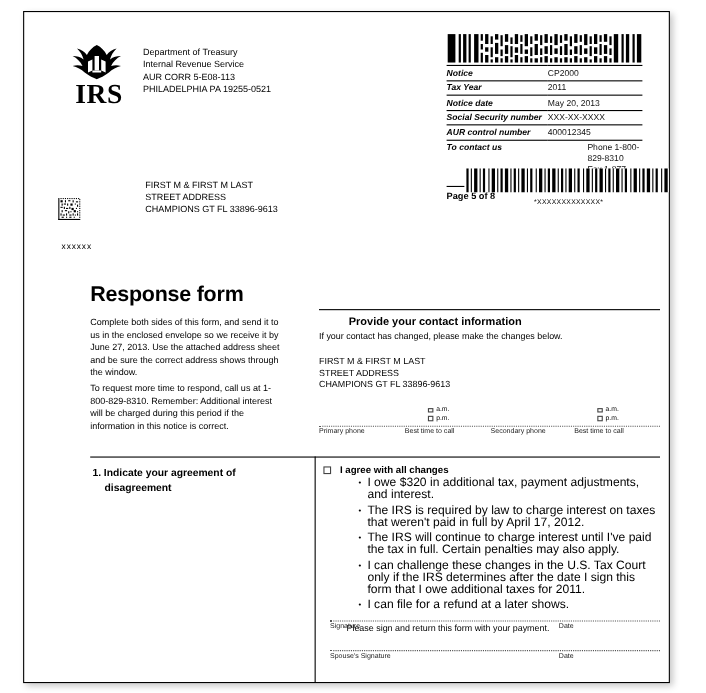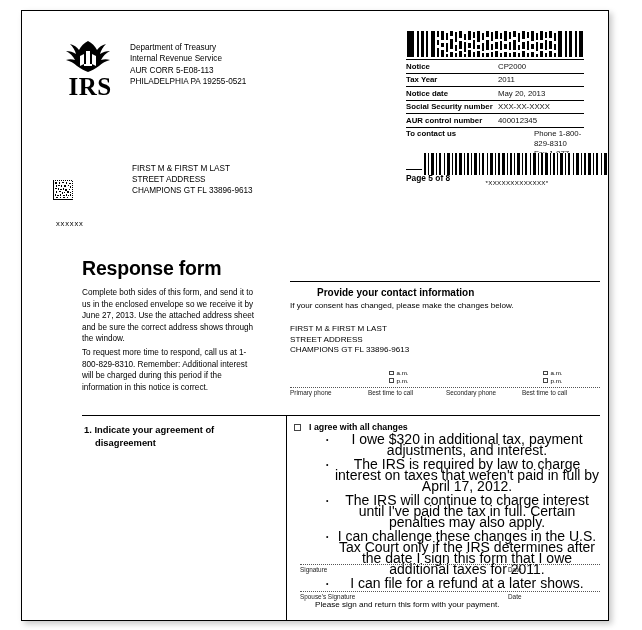--- a/index.html
+++ b/index.html
@@ -71,21 +71,21 @@
     table-layout: fixed;
   }
   table.notice td {
     border-top: 1px solid #000;
     padding: 1.5px 0 1.5px 0;
     vertical-align: top;
     font-size: 7.8px;
     line-height: 9.6px;
   }
   table.notice tr:last-child td { border-bottom: 1px solid #000; }
-  td.nt-label { font-weight: 700; width: 92px; font-size: 7.8px; }
+  td.nt-label { font-weight: 700; width: 92px; font-size: 7.8px; font-style: italic; }
   td.nt-value { font-size: 7.3px; color: #111; padding-left: 2px; }
   .nt-value span { display:block;padding-left:36px; }
   .page-of {
     font-weight: 700;
     font-size: 8.4px;
     padding-top: 3px;
   }
 
   
   .barcode2-wrap {
@@ -237,26 +237,25 @@
     line-height: 11px;
     margin-left: 21px;
     margin-top: 2px;
   }
   ul.agree-list {
     margin: 2px 0 0 21px;
     padding: 0 0 0 11px;
     list-style: none;
   }
   ul.agree-list li {
-    font-size: 14px;
+    font-size: 11px;
     line-height: 11px;
     margin-bottom: 3px;
     position: relative;
     padding-left: 8px;
-    text-align: center;
   }
   ul.agree-list li::before {
     content: "\2022";
     position: absolute;
     left: 0;
     top: -0.5px;
     font-size: 7px;
   }
   .sign-note {
     font-size: 8.1px;
@@ -561,21 +560,21 @@
 CHAMPIONS GT FL 33896-9613</div>
   <div class="xxx-mark">xxxxxx</div>
 
   <div class="resp-title">Response form</div>
   <div class="resp-para p1">Complete both sides of this form, and send it to us in the enclosed envelope so we receive it by June 27, 2013. Use the attached address sheet and be sure the correct address shows through the window.</div>
   <div class="resp-para p2">To request more time to respond, call us at 1-800-829-8310. Remember: Additional interest will be charged during this period if the information in this notice is correct.</div>
 
   <div class="rule" style="left:268px; top:270px; width:310px;"></div>
   <div class="contact-sec">
     <div class="sec-h">Provide your contact information</div>
-    <div class="sec-sub">If your consent has changed, please make the changes below.</div>
+    <div class="sec-sub">If your contact has changed, please make the changes below.</div>
     <div class="sec-addr">FIRST M &amp; FIRST M LAST
 STREET ADDRESS
 CHAMPIONS GT FL 33896-9613</div>
   </div>
 
   <div class="phone-row">
     <div class="ampm" style="left:99px;">
       <div class="cbline">
           <span class="cbx"></span>
           <span>a.m.</span>

